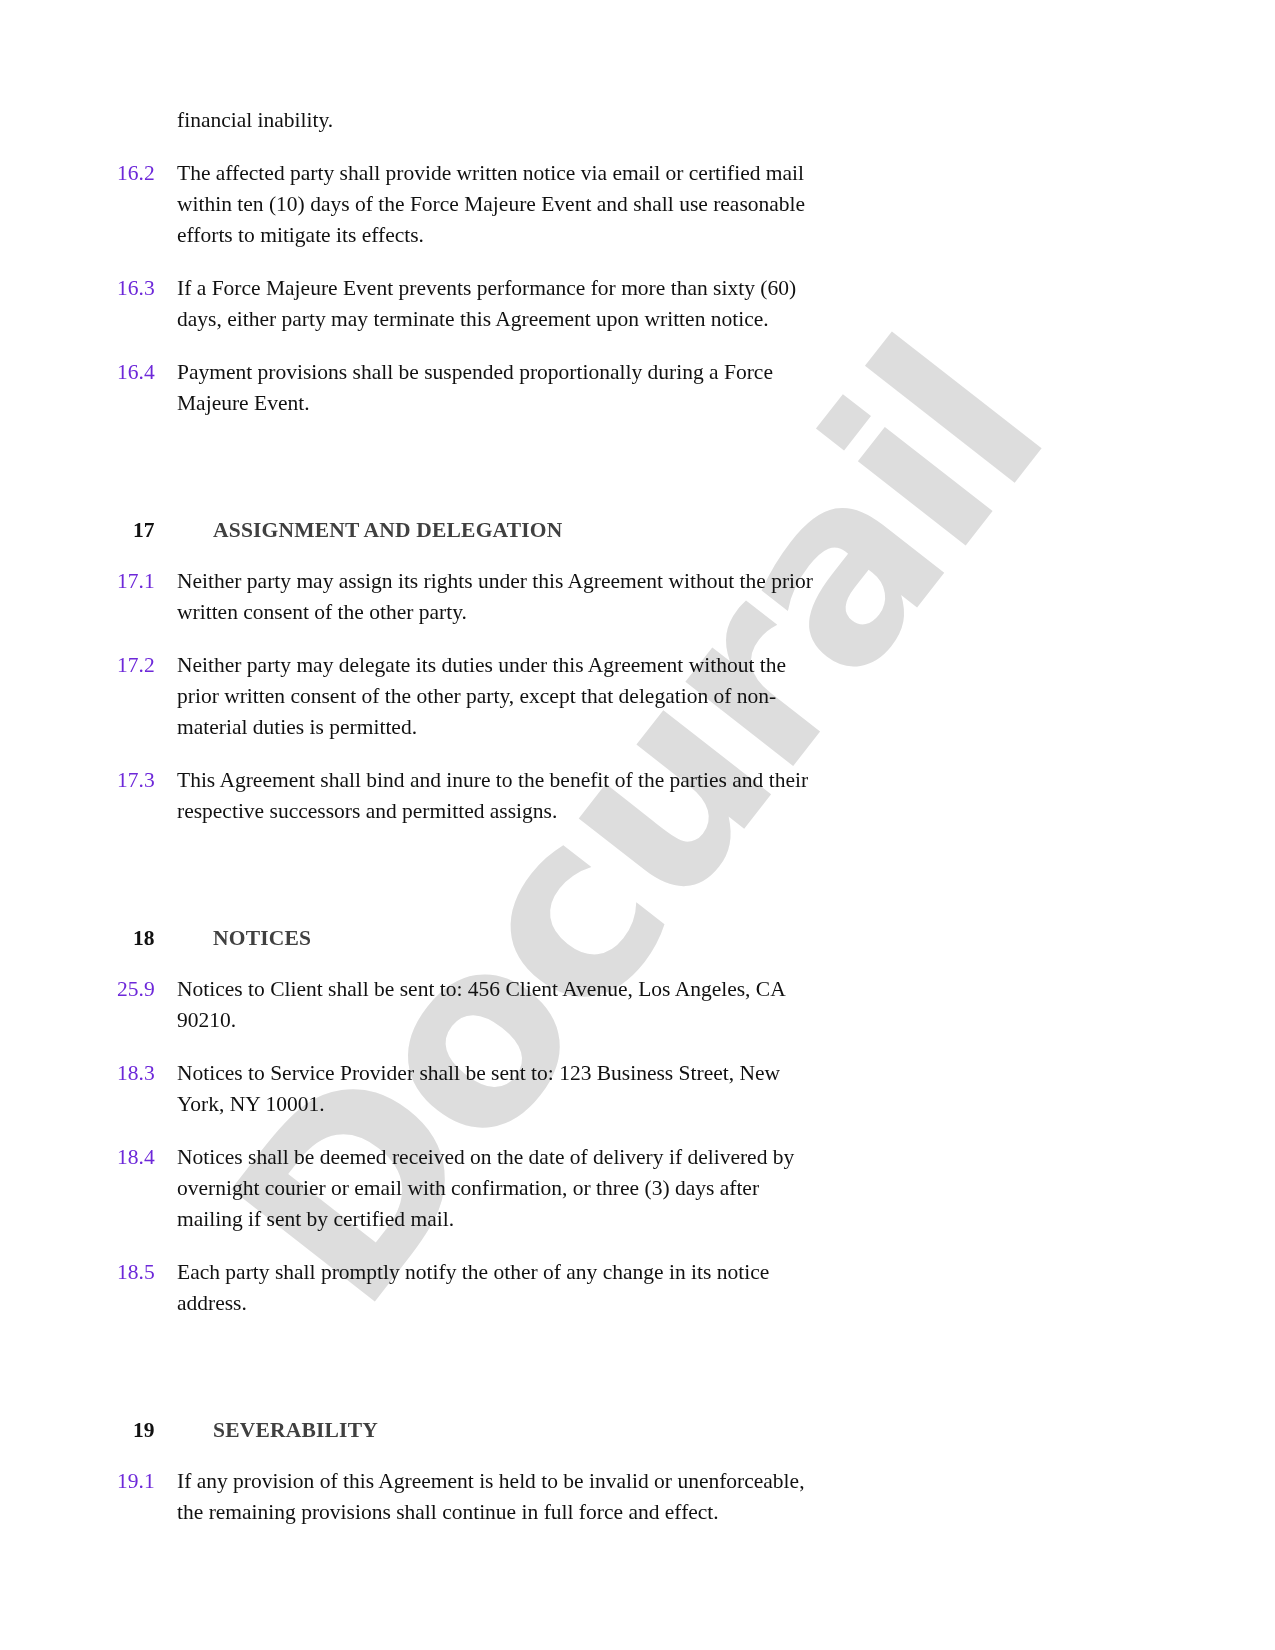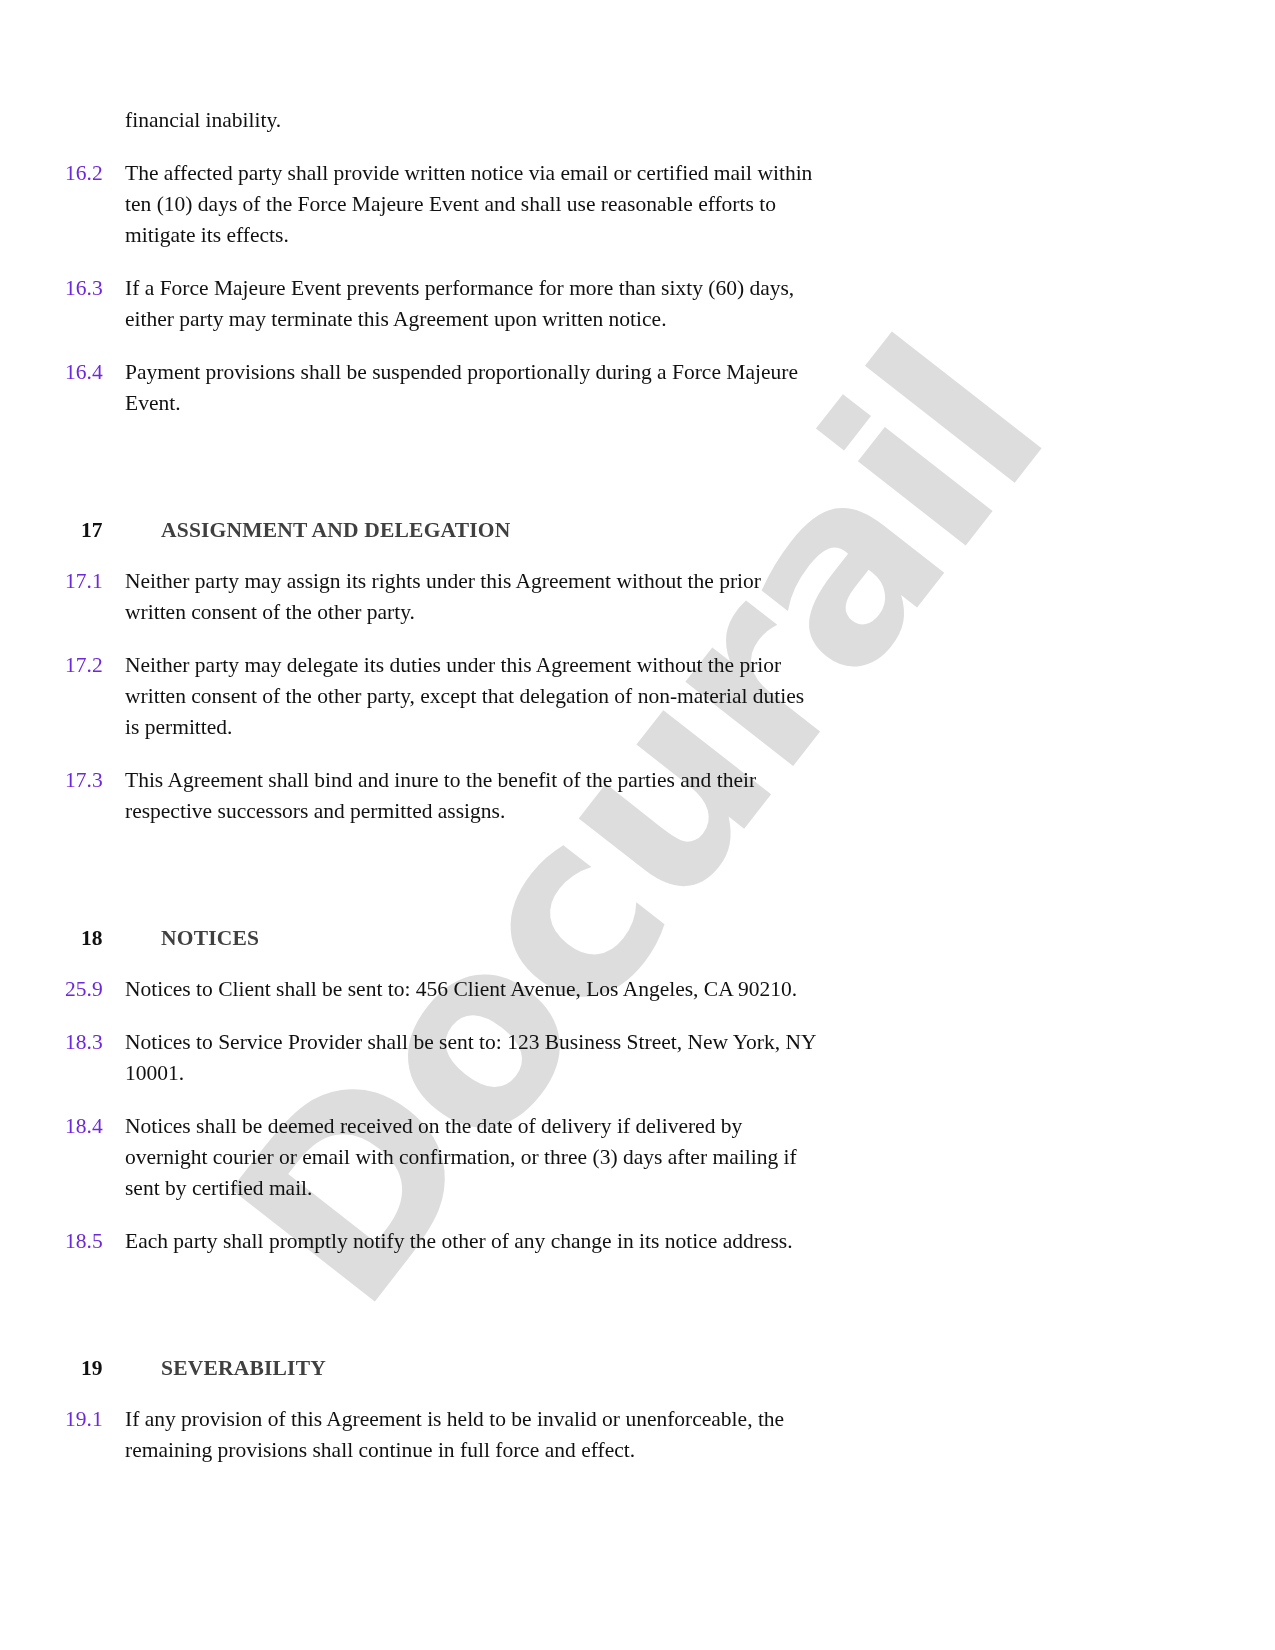--- a/index.html
+++ b/index.html
@@ -46,21 +46,21 @@
     letter-spacing: -6px;
     color: #dddddd;
     white-space: nowrap;
     user-select: none;
   }
 
   
   #content {
     position: relative;
     z-index: 1;
-    padding: 105px 210px 0 65px;
+    padding: 105px 210px 0 117px;
     box-sizing: border-box;
     width: 1027px;
   }
 
   .para {
     display: flex;
     align-items: flex-start;
     margin: 0 0 22px 0;
   }
   .para .num {

